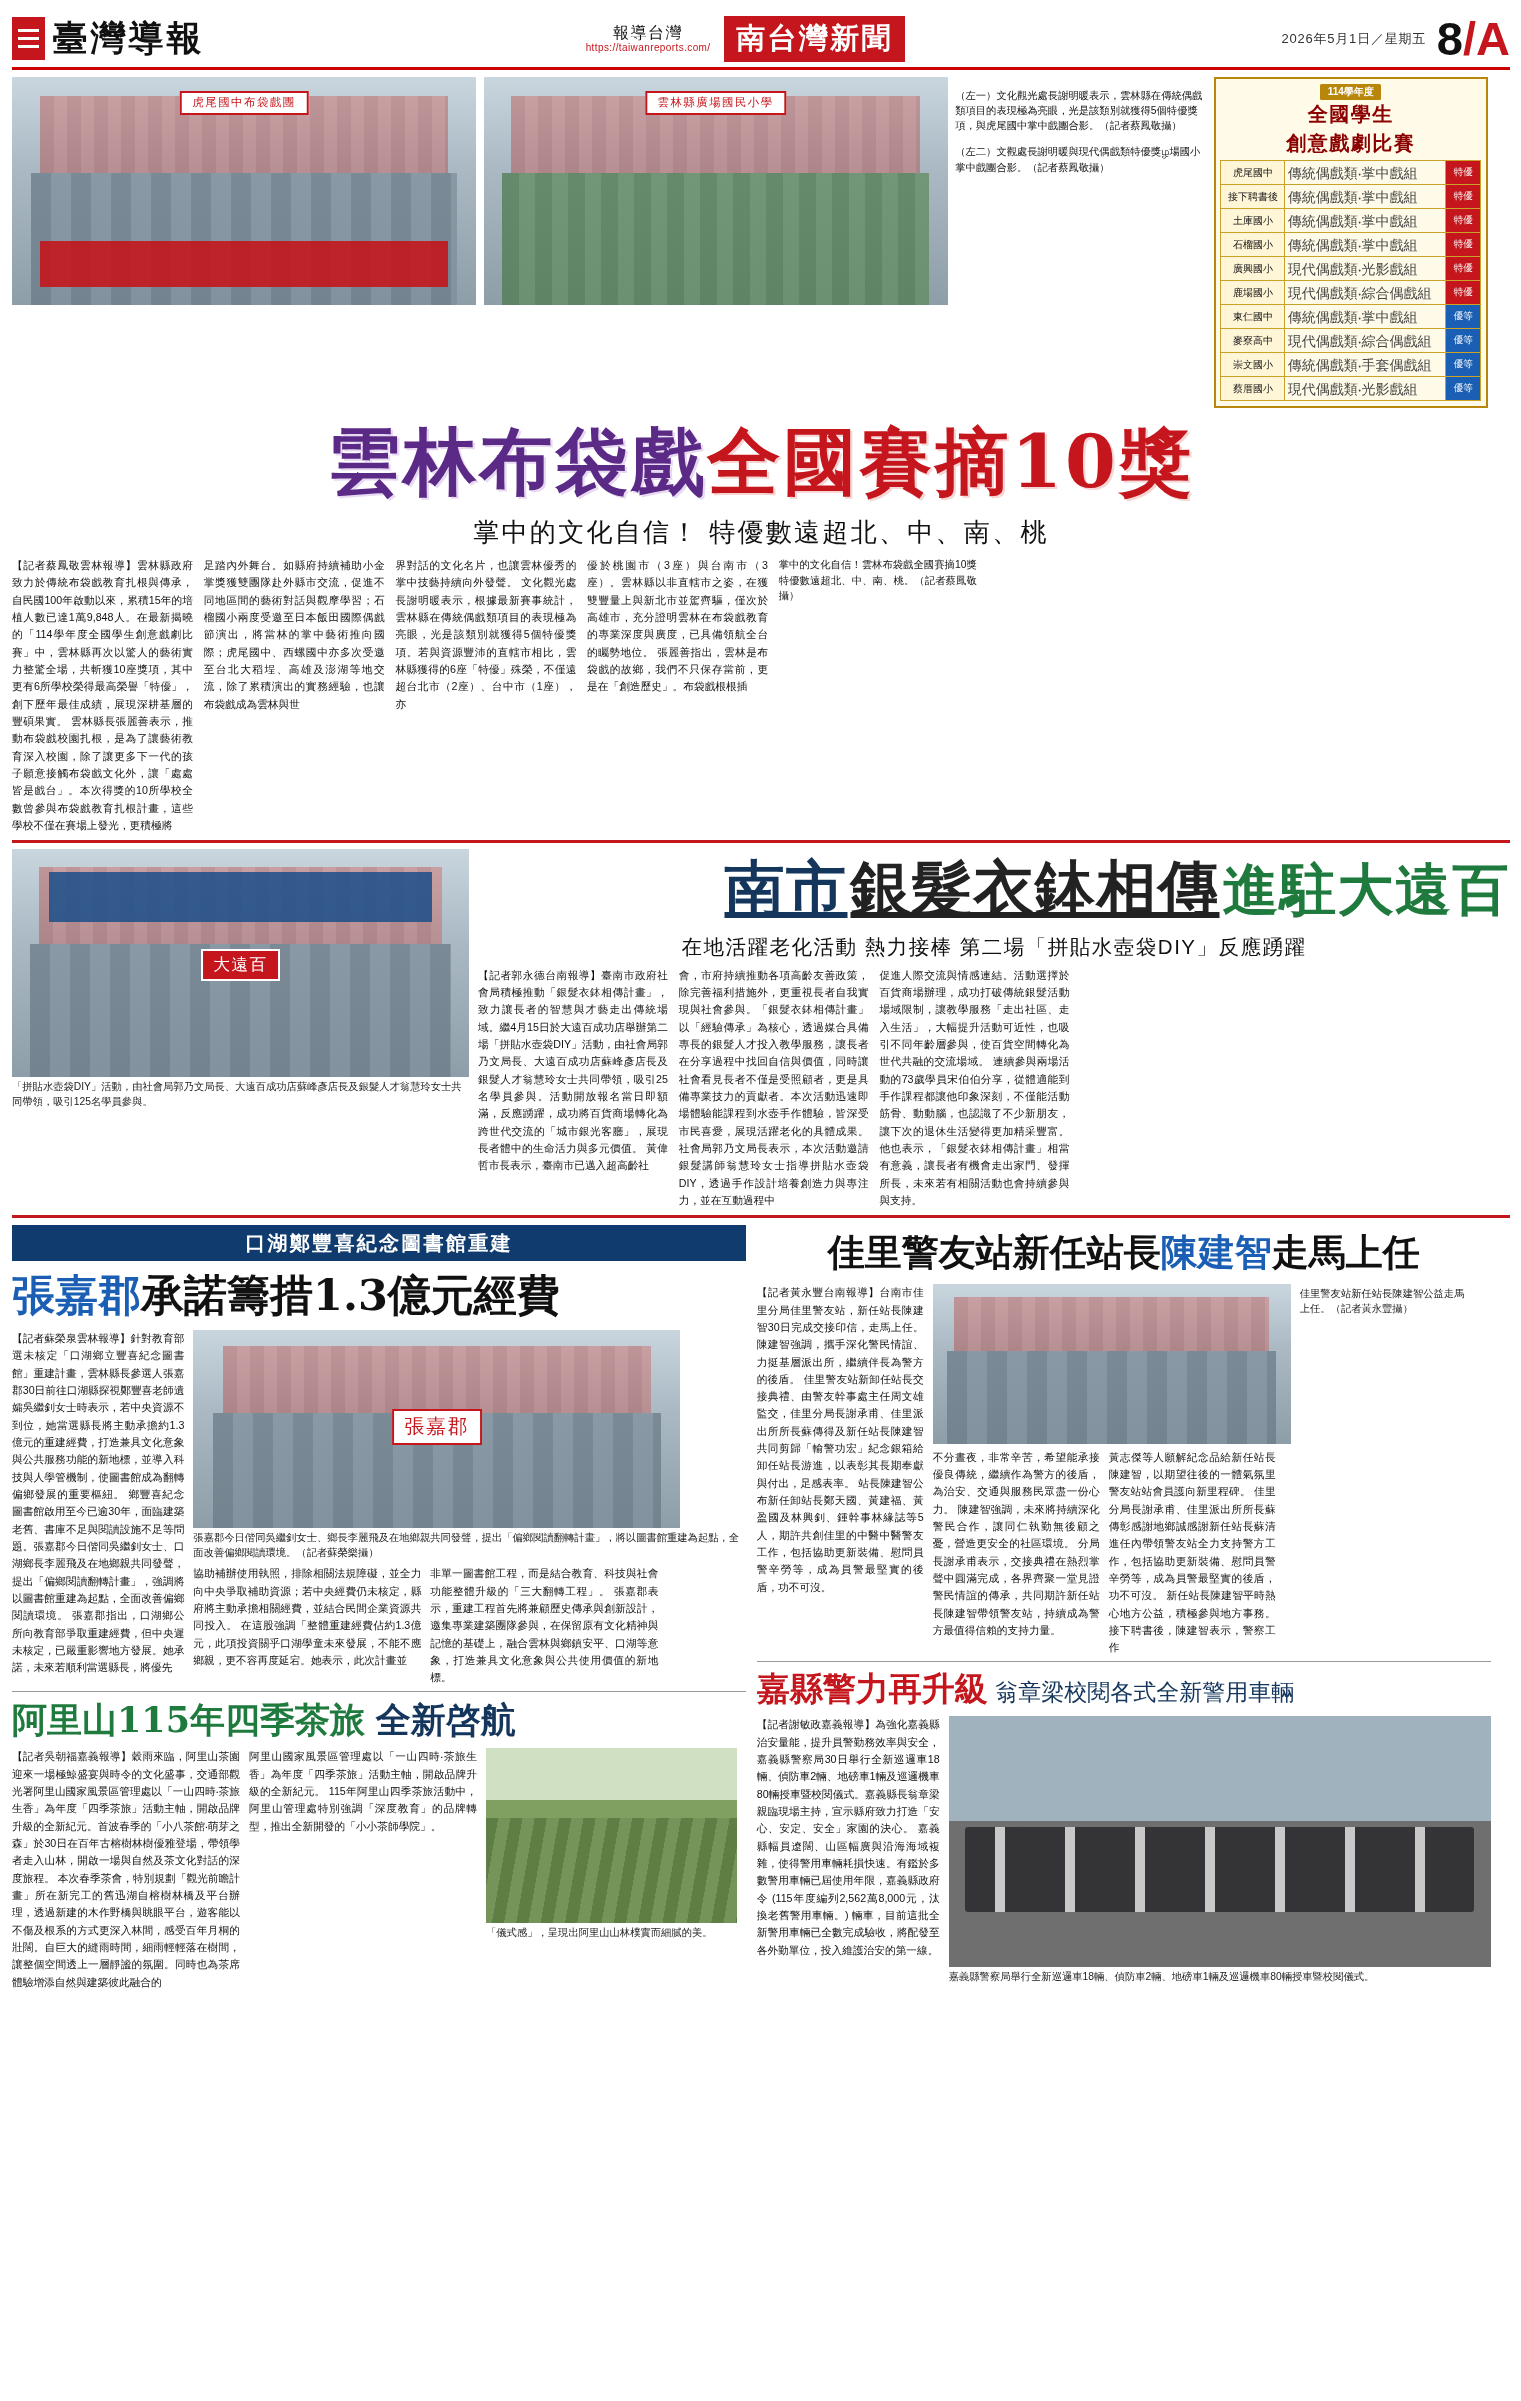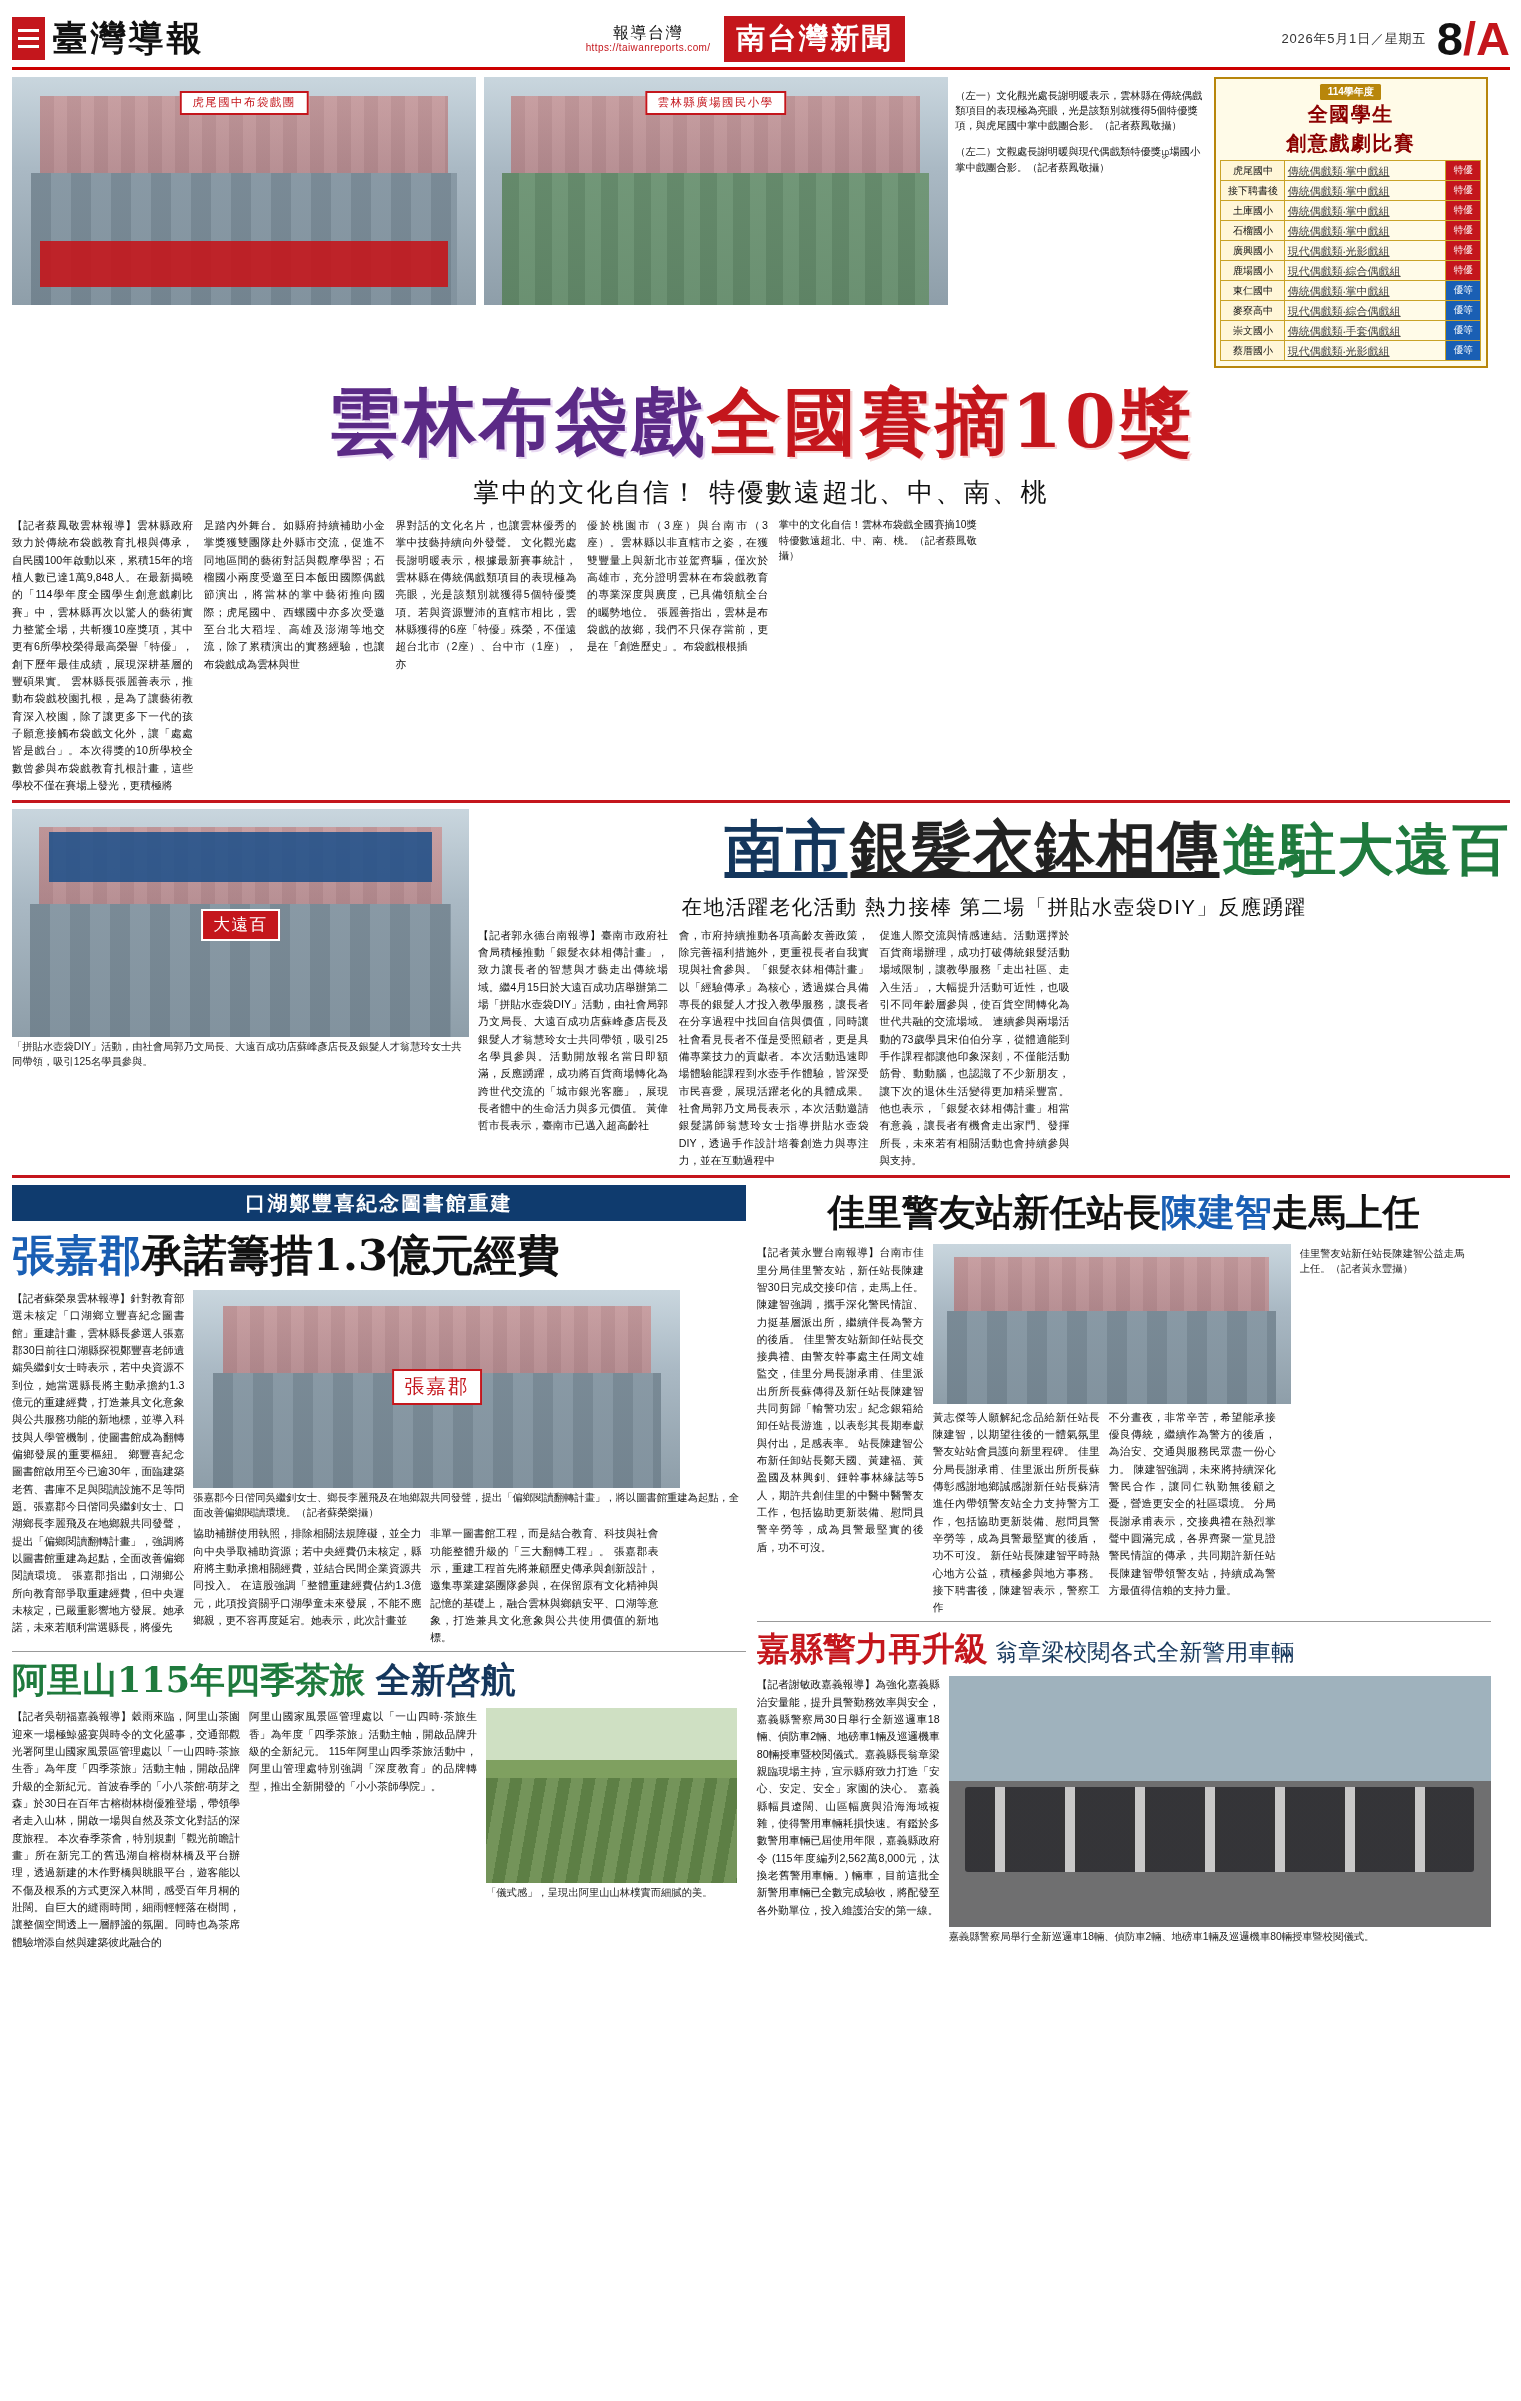--- a/index.html
+++ b/index.html
@@ -48,21 +48,21 @@
   .top-photo-b { width:464px; height:228px; }
   .top-right { width:540px; display:flex; gap:7.6px; }
   .top-caps { width:251px; font-size:10.3px; line-height:1.5; }
   .award-box { width:274px; border:2.3px solid #b8860b; background:#fffbe8; padding:4.6px; }
   .award-hd { text-align:center; color:#8b0000; font-weight:bold; }
   .award-hd .y { font-size:10px; background:#b8860b; color:#fff; display:inline-block; padding:0.8px 7.6px; border-radius:1.5px;}
   .award-hd .t { font-size:20px; letter-spacing:1.5px; margin-top:1.5px; }
   .award-tbl { width:100%; border-collapse:collapse; margin-top:3.8px; font-size:9px; }
   .award-tbl td { border:0.8px solid #c9a227; padding:1.5px 2.3px; text-align:center; }
   .award-tbl td.sch { width:64px; background:#fff6d8; font-size:10px; }
-  .award-tbl td.prog { text-align:left; font-size:11px; color:#444;text-decoration:underline; }
+  .award-tbl td.prog { text-align:left; font-size:14px; color:#444; }
   .award-tbl td.rank { width:35px; background:#c4161c; color:#fff; font-size:9.5px; }
   .award-tbl td.rank.b { background:#1a5fb4; }
 
   .headline-wrap { display:flex; align-items:center; justify-content:center; gap:0px; margin:6px 0 1.5px; }
   .hl-purple { font-size:73px; font-weight:bold; color:#5b2a86; letter-spacing:3px;
                text-shadow:2.3px 2.3px 0 #e8d9f2; font-family:"DejaVu Serif", serif; }
   .hl-red { font-size:73px; font-weight:bold; color:#c4161c; letter-spacing:3px;
             text-shadow:2.3px 2.3px 0 #f6d5d5; font-family:"DejaVu Serif", serif; }
   .subhead { text-align:center; font-size:26px; letter-spacing:2.3px; margin:1.5px 0 7.6px; color:#111; }
 
@@ -352,30 +352,30 @@
         <div class="col body-col">【記者黃永豐台南報導】台南市佳里分局佳里警友站，新任站長陳建智30日完成交接印信，走馬上任。陳建智強調，攜手深化警民情誼、力挺基層派出所，繼續伴長為警方的後盾。
 
 佳里警友站新卸任站長交接典禮、由警友幹事處主任周文雄監交，佳里分局長謝承甫、佳里派出所所長蘇傳得及新任站長陳建智共同剪歸「輸警功宏」紀念銀箱給卸任站長游進，以表彰其長期奉獻與付出，足感表率。
 
 站長陳建智公布新任卸站長鄭天國、黃建福、黃盈國及林興釗、鍾幹事林緣誌等5人，期許共創佳里的中醫中醫警友工作，包括協助更新裝備、慰問員警辛勞等，成為員警最堅實的後盾，功不可沒。</div>
         <div>
           <div class="photo r4-photo">
               <div class="ph-people"></div>
             </div>
           <div style="display:flex;gap:9px;margin-top:4.6px;">
+            <div class="col body-col">不分晝夜，非常辛苦，希望能承接優良傳統，繼續作為警方的後盾，為治安、交通與服務民眾盡一份心力。
+
+陳建智強調，未來將持續深化警民合作，讓同仁執勤無後顧之憂，營造更安全的社區環境。
+
+分局長謝承甫表示，交接典禮在熱烈掌聲中圓滿完成，各界齊聚一堂見證警民情誼的傳承，共同期許新任站長陳建智帶領警友站，持續成為警方最值得信賴的支持力量。</div>
             <div class="col body-col">黃志傑等人願解紀念品給新任站長陳建智，以期望往後的一體氣氛里警友站站會員護向新里程碑。
 
 佳里分局長謝承甫、佳里派出所所長蘇傳彰感謝地鄉誠感謝新任站長蘇清進任內帶領警友站全力支持警方工作，包括協助更新裝備、慰問員警辛勞等，成為員警最堅實的後盾，功不可沒。
 
 新任站長陳建智平時熱心地方公益，積極參與地方事務。接下聘書後，陳建智表示，警察工作</div>
-            <div class="col body-col">不分晝夜，非常辛苦，希望能承接優良傳統，繼續作為警方的後盾，為治安、交通與服務民眾盡一份心力。
-
-陳建智強調，未來將持續深化警民合作，讓同仁執勤無後顧之憂，營造更安全的社區環境。
-
-分局長謝承甫表示，交接典禮在熱烈掌聲中圓滿完成，各界齊聚一堂見證警民情誼的傳承，共同期許新任站長陳建智帶領警友站，持續成為警方最值得信賴的支持力量。</div>
           </div>
         </div>
         <div style="width:167px">
           <div class="cap">佳里警友站新任站長陳建智公益走馬上任。（記者黃永豐攝）</div>
         </div>
       </div>
 
       <div class="thin-rule"></div>
 
       <div class="hl6">

